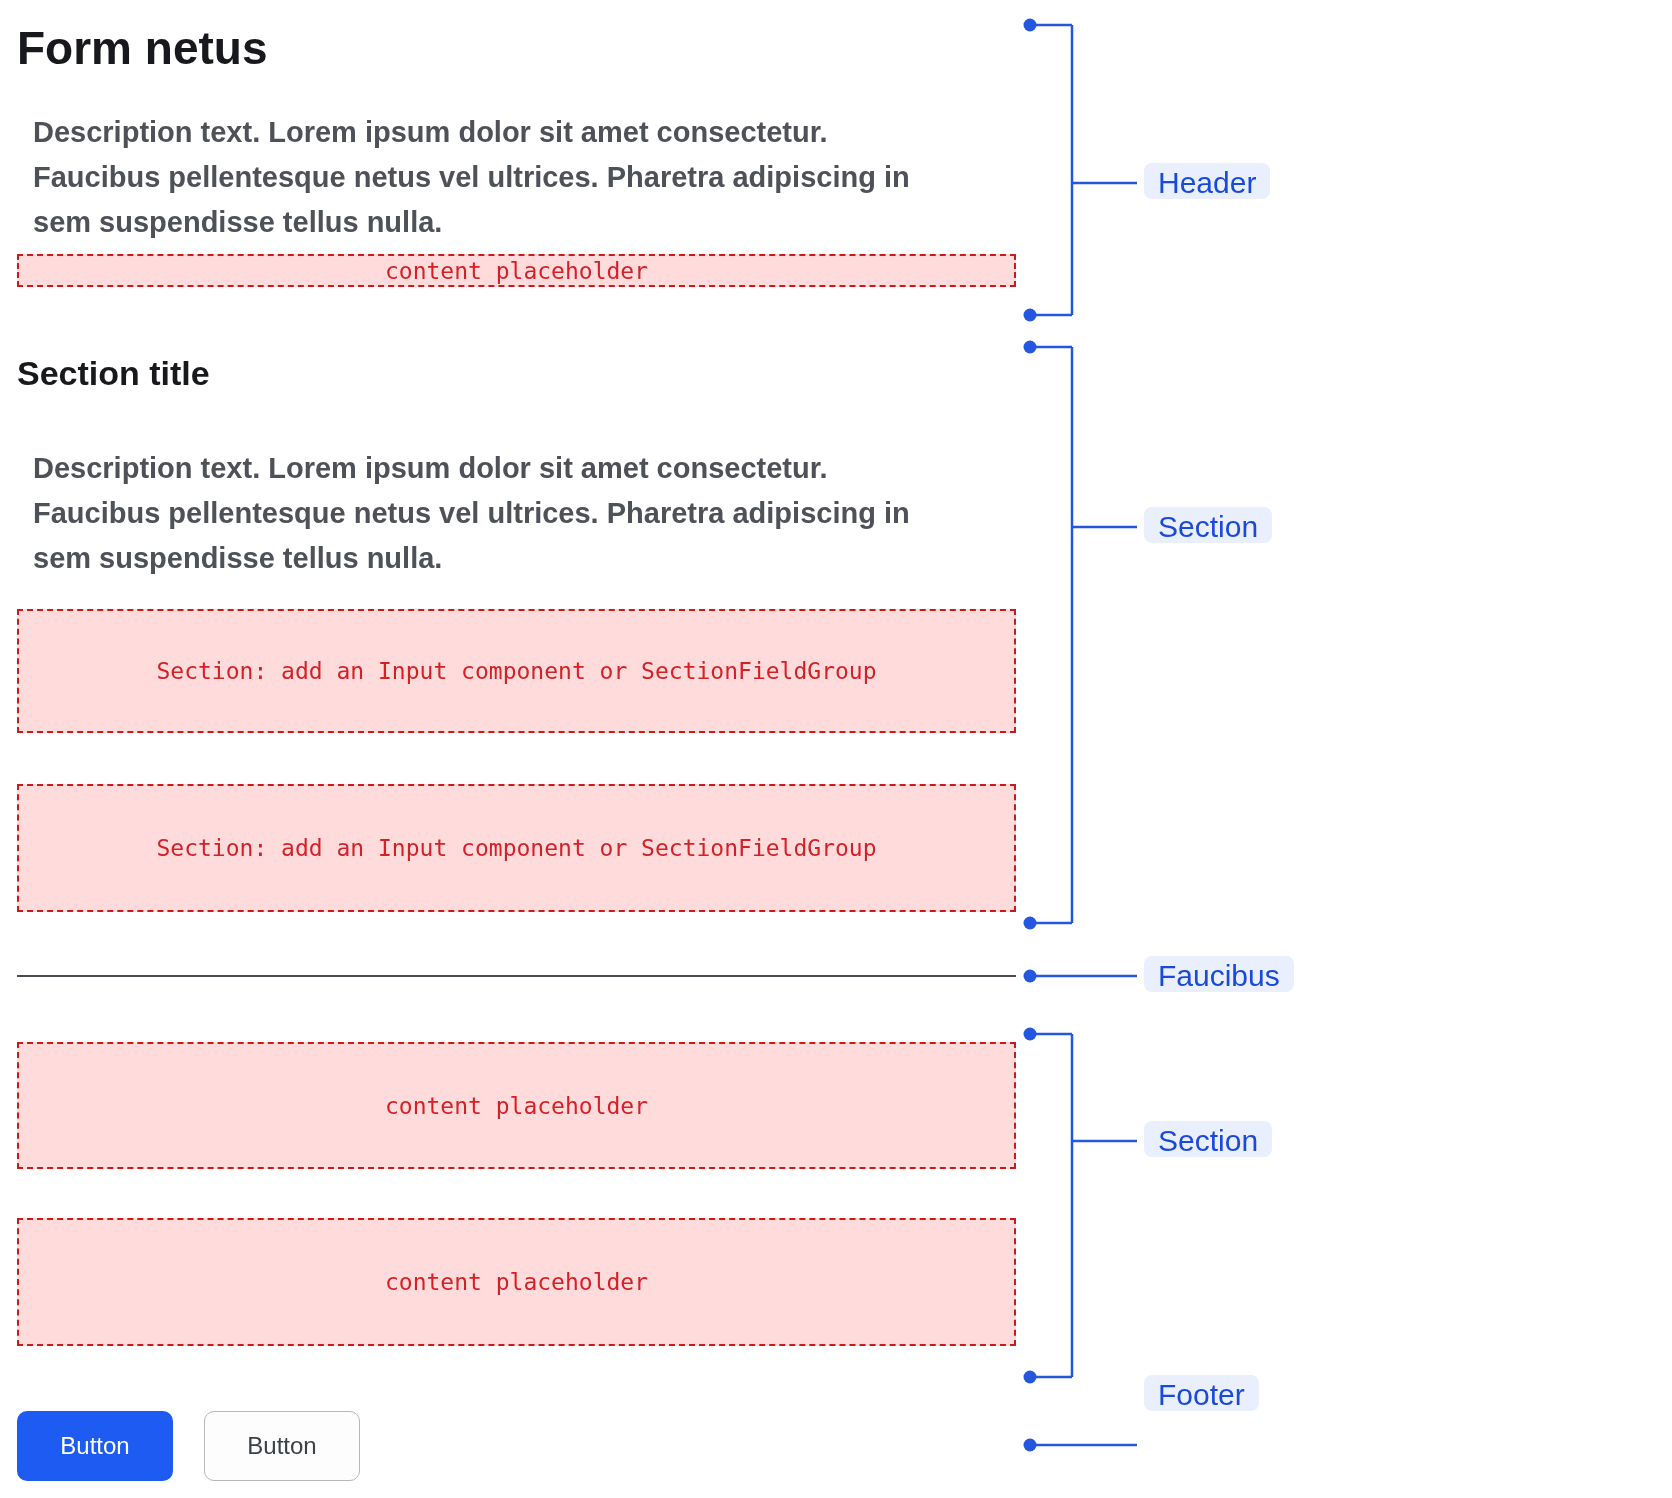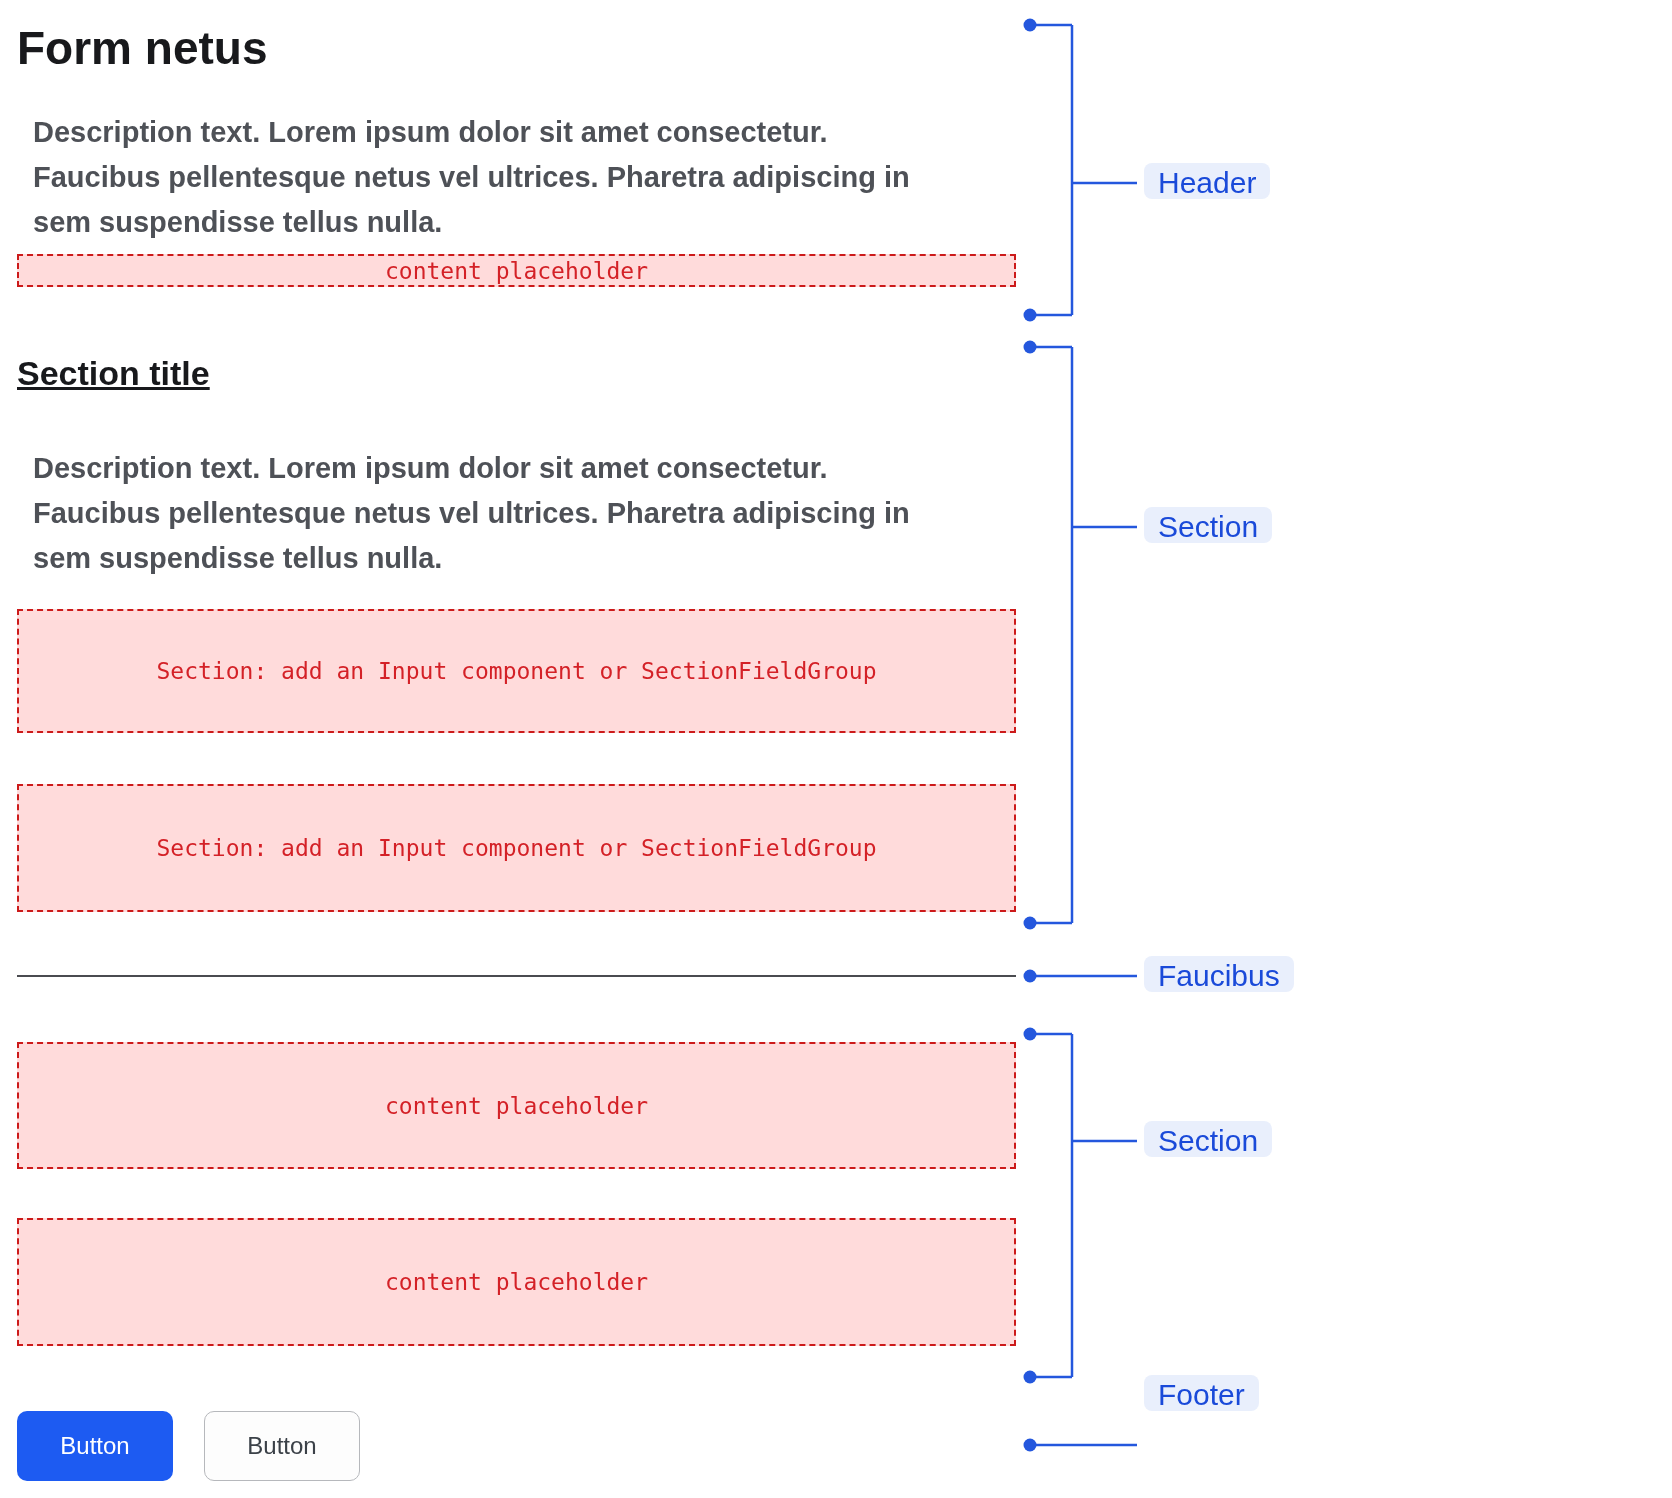--- a/index.html
+++ b/index.html
@@ -25,21 +25,21 @@
     overflow:hidden;
   }
   .form-title{
     position:absolute;left:17px;top:22px;
     font-size:46px;font-weight:700;line-height:52px;
     color:var(--title-color);margin:0;white-space:nowrap;
   }
   .section-title{
     position:absolute;left:17px;top:353px;
     font-size:34px;font-weight:700;line-height:40px;
-    color:var(--title-color);margin:0;white-space:nowrap;text-decoration:underline;
+    color:var(--title-color);margin:0;white-space:nowrap;
   }
   .desc{
     position:absolute;left:17px;margin:16px;
     font-size:29px;line-height:45px;font-weight:700;
     color:var(--description-color);
   }
   .desc-1{top:94px;}
   .desc-2{top:430px;}
   .desc-line{white-space:nowrap;}
   .ph{

